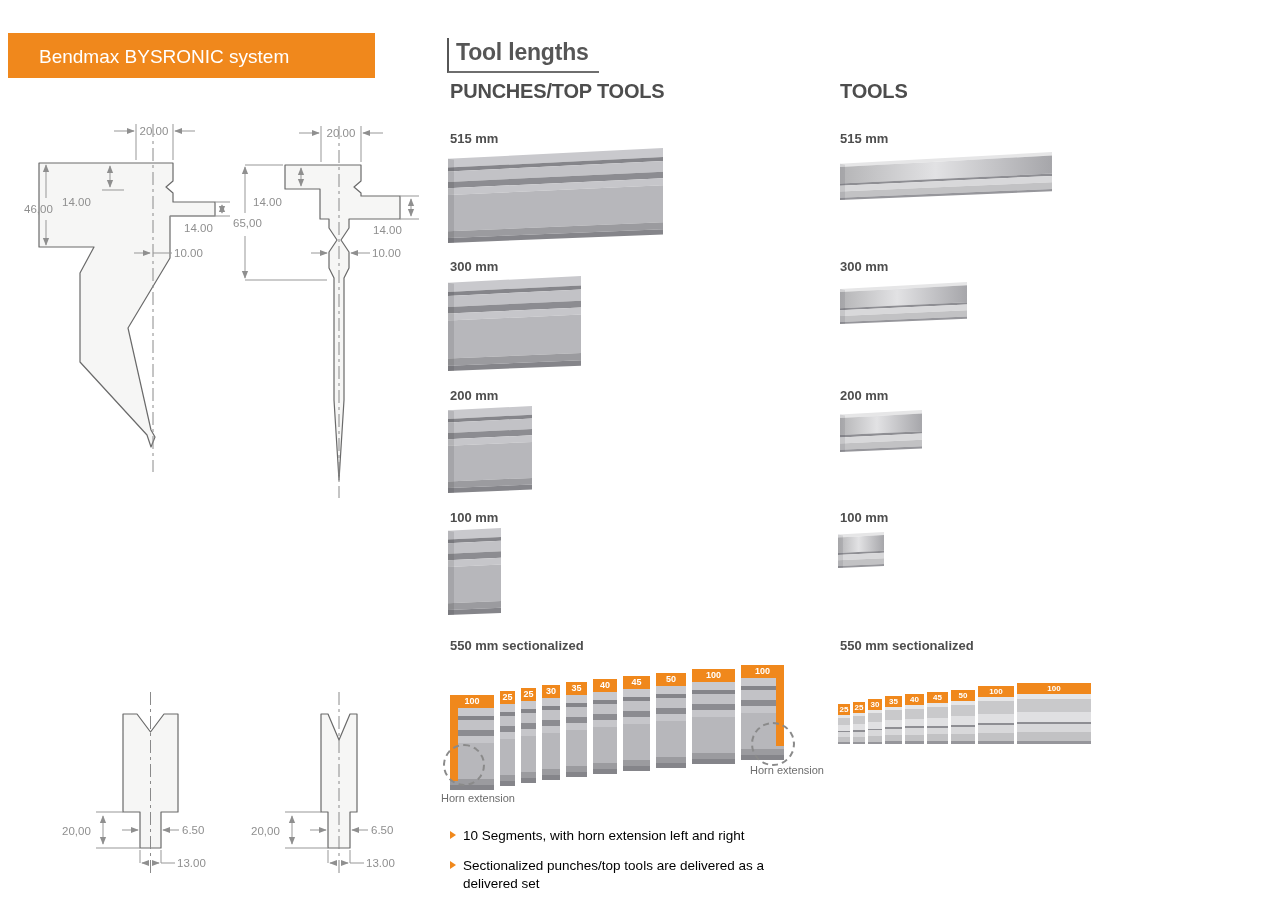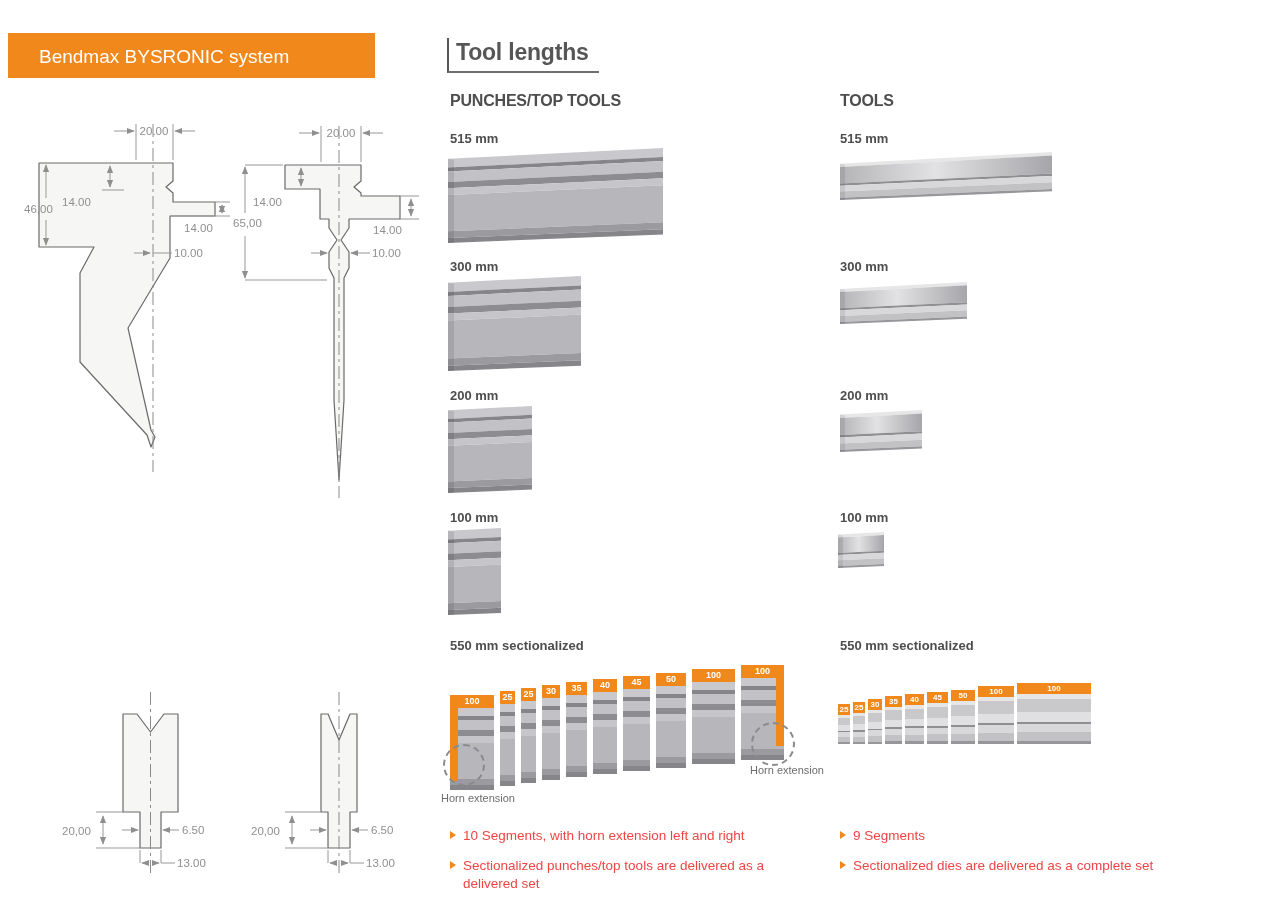--- a/index.html
+++ b/index.html
@@ -9,21 +9,21 @@
 
   
   .banner{position:absolute;left:8px;top:33px;width:367px;height:45px;background:var(--accent);
           color:#fff;font-size:19px;line-height:47px;padding-left:31px;box-sizing:border-box;}
 
   
   .section-title{position:absolute;left:447px;top:38px;display:inline-block;
     font-size:23px;font-weight:700;color:#565656;letter-spacing:-0.2px;
     padding:1px 10px 5px 7px;border-left:2px solid #565656;border-bottom:2px solid #6e6e6e;text-align:center;}
 
-  .col-heading{position:absolute;top:92px;font-size:16px;font-weight:700;color:#4d4d4d;letter-spacing:-0.2px;}
+  .col-heading{position:absolute;top:80px;font-size:20px;font-weight:700;color:#4d4d4d;letter-spacing:-0.2px;}
   .size-label{position:absolute;font-size:13px;font-weight:700;color:#4d4d4d;}
 
   .render{position:absolute;}
   .render svg{display:block;}
 
   
   .drawing{position:absolute;}
   .drawing path.body{fill:#f6f6f5;stroke:#6a6a6a;stroke-width:1.2;stroke-linejoin:round;}
   .drawing .cl{stroke:#8a8a8a;stroke-width:1;stroke-dasharray:13 4 3 4;fill:none;}
   .drawing .dim{stroke:#979797;stroke-width:1;fill:none;}
@@ -40,21 +40,21 @@
       #8c8c91 27% 34.5%,#c6c6ca 34.5% 43%,#b7b7bb 43% 86%,#9b9b9f 86% 94%,#85858a 94% 100%);}
   .dseg .seg-body{background:linear-gradient(180deg,#e6e6e7 0 9%,#c9c9cb 9% 36%,#e0e0e2 36% 55%,
       #8e8e93 55% 60%,#d8d8da 60% 76%,#c2c2c4 76% 93%,#96969b 93% 100%);}
   .horn-left::before{content:'';position:absolute;left:0;top:12px;bottom:9px;width:8px;background:var(--accent);}
   .horn-right::before{content:'';position:absolute;right:0;top:12px;bottom:14px;width:8px;background:var(--accent);}
 
   .horn-circle{position:absolute;border:2px dashed #8a8a8a;border-radius:50%;}
   .horn-label{position:absolute;font-size:11px;color:#6d6d6d;}
 
   
-  .bullets{position:absolute;font-size:13.5px;color:#ef4444;line-height:1.35;}
+  .bullets{position:absolute;font-size:13.5px;color:#000000;line-height:1.35;}
   .bullet{display:flex;margin-bottom:12px;}
   .bullet .tri{width:0;height:0;border-left:6px solid var(--accent);
       border-top:4.5px solid transparent;border-bottom:4.5px solid transparent;
       margin:4px 7px 0 0;flex:0 0 auto;}
 </style>
 </head>
 <body>
 
 <div id="page">
 
@@ -387,24 +387,14 @@
   <div class="bullets" style="left:450px;top:827px;width:325px">
     <div class="bullet">
       <span class="tri"></span>
       <span>10 Segments, with horn extension left and right</span>
     </div>
     <div class="bullet">
       <span class="tri"></span>
       <span>Sectionalized punches/top tools are delivered as a delivered set</span>
     </div>
   </div>
-  <div class="bullets" style="left:840px;top:827px;width:430px">
-    <div class="bullet">
-      <span class="tri"></span>
-      <span>9 Segments</span>
-    </div>
-    <div class="bullet">
-      <span class="tri"></span>
-      <span>Sectionalized dies are delivered as a complete set</span>
-    </div>
-  </div>
 
 </div>
 
 </body></html>

